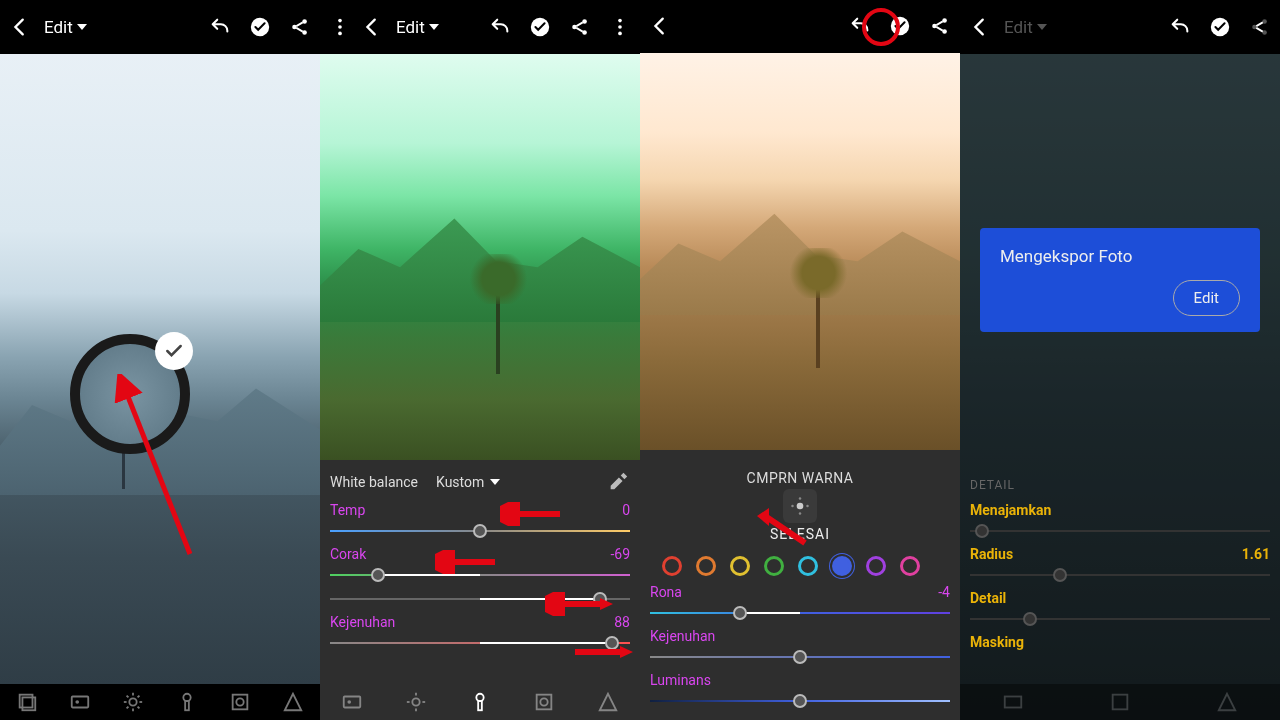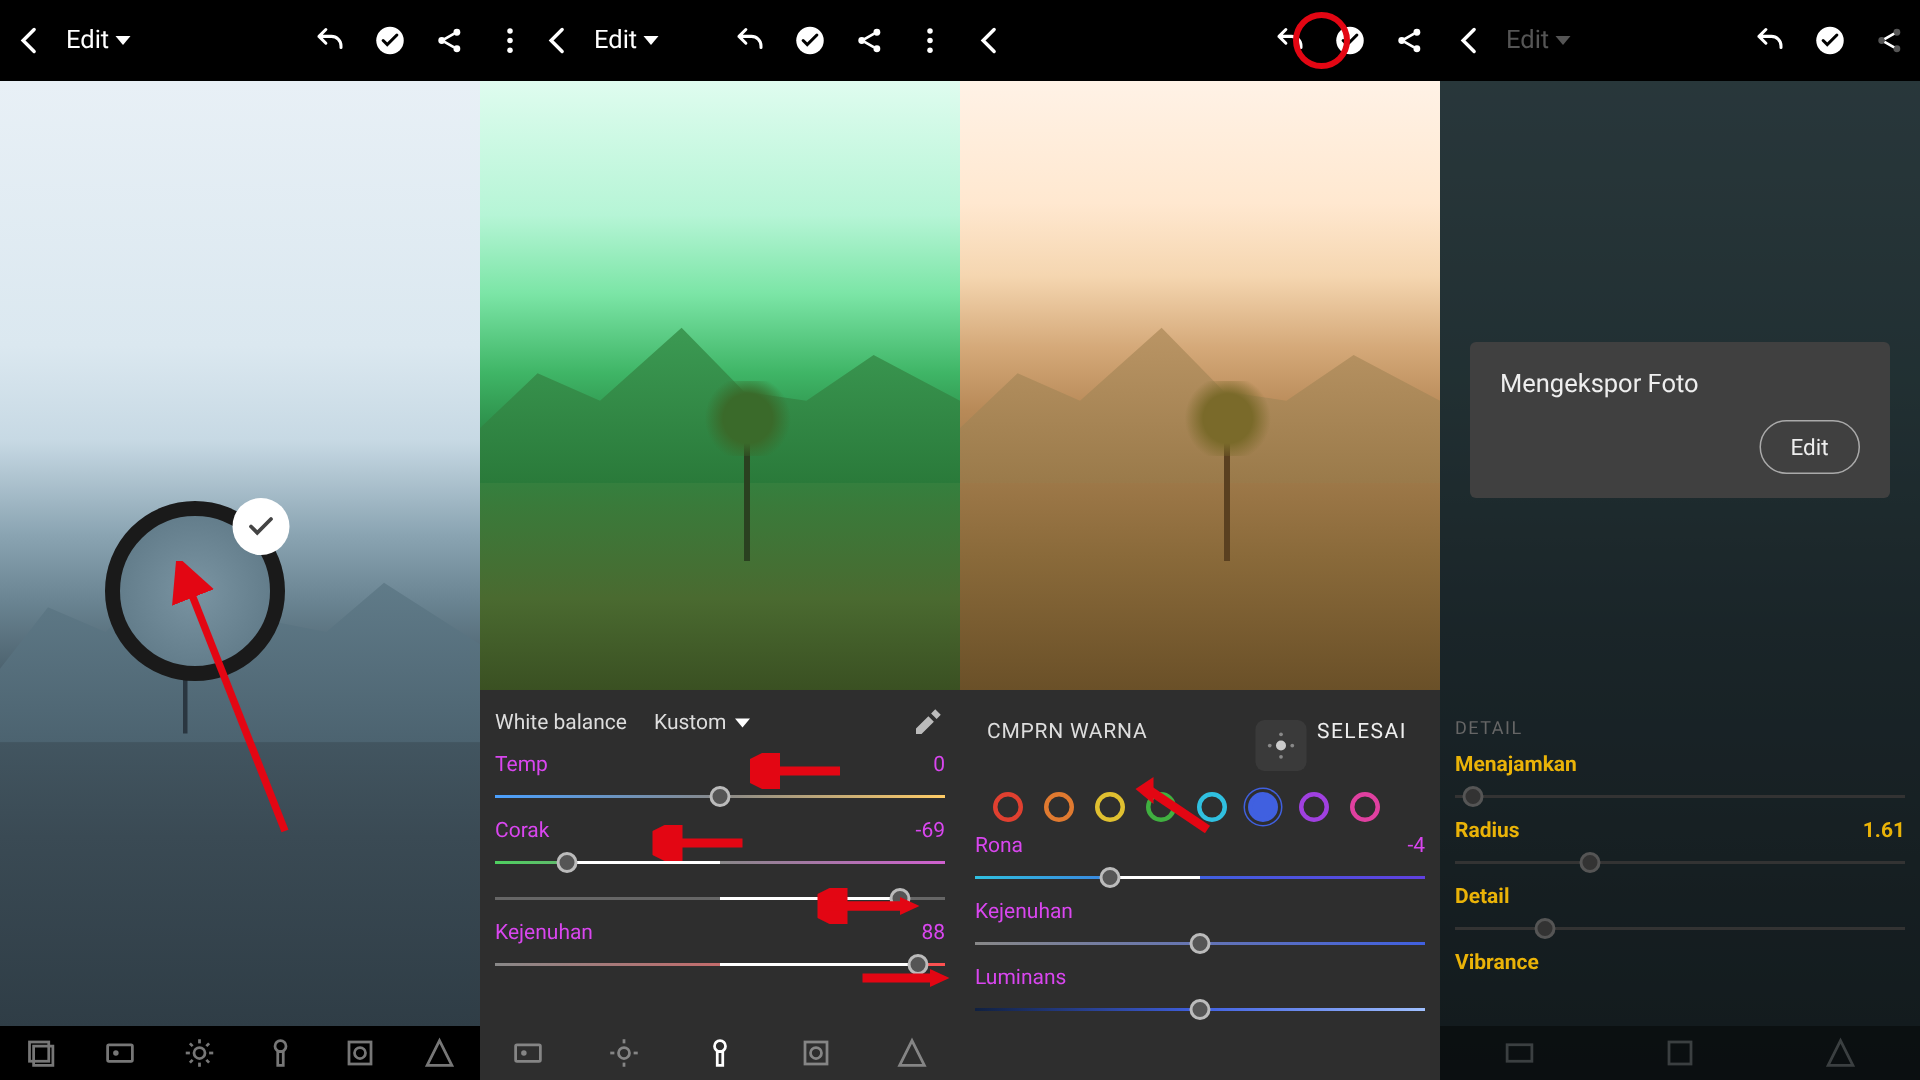--- a/index.html
+++ b/index.html
@@ -45,32 +45,32 @@
   .track.grad-tint{background:linear-gradient(to right,#4fd060,#888,#d060d0);}
   .track.grad-sat{background:linear-gradient(to right,#888,#ff5050);}
   .fill{position:absolute;top:8px;height:2px;background:#fff;}
   .knob{position:absolute;top:2px;width:14px;height:14px;border-radius:50%;background:#555;border:2px solid #bbb;transform:translateX(-50%);cursor:pointer;}
 
   
   .p3-photo{height:406px;background:linear-gradient(to bottom,#fff2e6 0%,#ffe8d0 20%,#f5d6b0 32%,#d4a878 44%,#b88a58 54%,#a07a4a 64%,#8a6a3a 78%,#6a5028 100%);position:relative;}
   .p3-mtn{position:absolute;left:0;right:0;top:36%;height:30%;background:linear-gradient(to bottom,#c09a6a,#9a7a4a);clip-path:polygon(0 70%,12% 40%,25% 55%,42% 15%,55% 50%,68% 55%,82% 30%,100% 55%,100% 100%,0 100%);}
   .p3-tree{position:absolute;left:55%;top:58%;width:4px;height:85px;background:#5a4020;}
   .p3-tree::before{content:"";position:absolute;left:-30px;top:-35px;width:65px;height:50px;background:radial-gradient(circle,#7a6a2a 40%,transparent 70%);}
-  .p3-topctl{display:flex;padding:10px 8px;color:#ddd;font-size:14px;gap:3px;}
+  .p3-topctl{display:flex;align-items:center;padding:10px 8px;color:#ddd;font-size:14px;gap:3px;flex-direction:column;}
   .p3-topctl .mix{flex:1;letter-spacing:.5px;}
   .target-btn{width:34px;height:34px;border-radius:6px;background:#3a3a3a;display:flex;align-items:center;justify-content:center;cursor:pointer;}
   .done{font-size:14px;color:#eee;letter-spacing:1px;cursor:pointer;padding:0 4px;}
   .color-row{display:flex;gap:14px;padding:4px 12px 8px;}
   .cchip{width:20px;height:20px;border-radius:50%;border:3px solid;cursor:pointer;}
   .cchip.sel{background:currentColor;border-color:currentColor;box-shadow:0 0 0 2px #2e2e2e,0 0 0 3px currentColor;}
 
   
   .p4-photo{position:absolute;top:54px;left:0;right:0;bottom:0;background:linear-gradient(to bottom,#5a7a82 0%,#4a6a70 30%,#3a525a 55%,#2a3a40 100%);}
   .p4-overlay{position:absolute;inset:54px 0 0 0;background:rgba(0,0,0,.55);}
-  .export-card{position:absolute;top:228px;left:20px;right:20px;background:#404040;border-radius:4px;padding:18px 20px 16px;color:#eee;}
+  .export-card{position:absolute;top:228px;left:20px;right:20px;background:#1d4ed8;border-radius:4px;padding:18px 20px 16px;color:#eee;}
   .export-title{font-size:17px;margin-bottom:14px;}
   .export-row{display:flex;align-items:center;gap:16px;margin-bottom:20px;}
   .spinner{width:32px;height:32px;border:3px solid #555;border-top-color:#ddd;border-radius:50%;}
   .export-text{font-size:14px;color:#ccc;line-height:1.5;}
   .cancel-btn{float:right;border:1.5px solid #aaa;color:#eee;background:none;padding:8px 20px;border-radius:22px;font-size:15px;cursor:pointer;}
   .p4-dimctl{position:absolute;left:0;right:0;bottom:36px;top:470px;padding:8px 10px;color:#555;font-size:14px;}
   .p4-dimctl .ctl-head{color:#eab308;font-weight:bold;}
   .p4-dimctl .track{background:#333;}
   .p4-dimctl .knob{border-color:#555;background:#333;}
   .sec-label{color:#666;font-size:12px;letter-spacing:1px;margin-bottom:10px;}
@@ -511,21 +511,21 @@
           <span>Detail</span>
           <span></span>
         </div>
         <div class="slider">
           <div class="track"></div>
           <div class="knob" style="left: 20%;"></div>
         </div>
       </div>
     <div class="ctl">
         <div class="ctl-head">
-          <span>Vibrance</span>
+          <span>Masking</span>
         </div>
       </div>
   </div>
 
   <div class="bottom-iconbar" style="opacity:.4">
     <div class="bi"><svg viewBox="0 0 24 24">
           <rect x="3" y="6" width="18" height="12" fill="none" stroke="#aaa" stroke-width="2"></rect>
         </svg></div>
     <div class="bi"><svg viewBox="0 0 24 24">
           <rect x="4" y="4" width="16" height="16" fill="none" stroke="#aaa" stroke-width="2"></rect>

